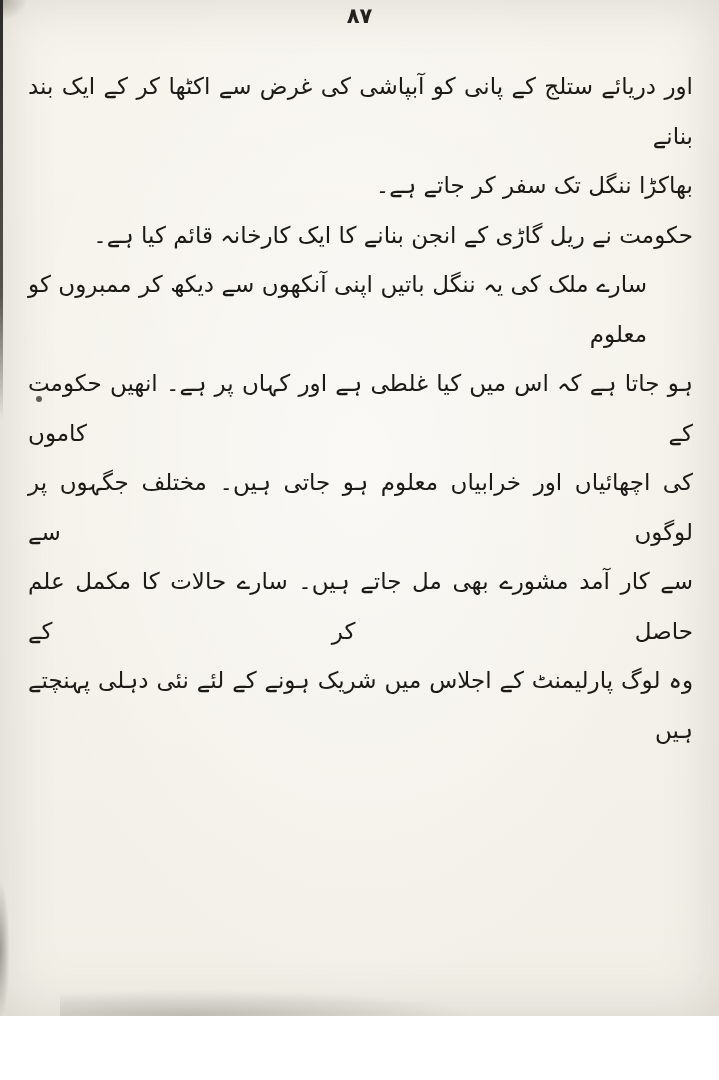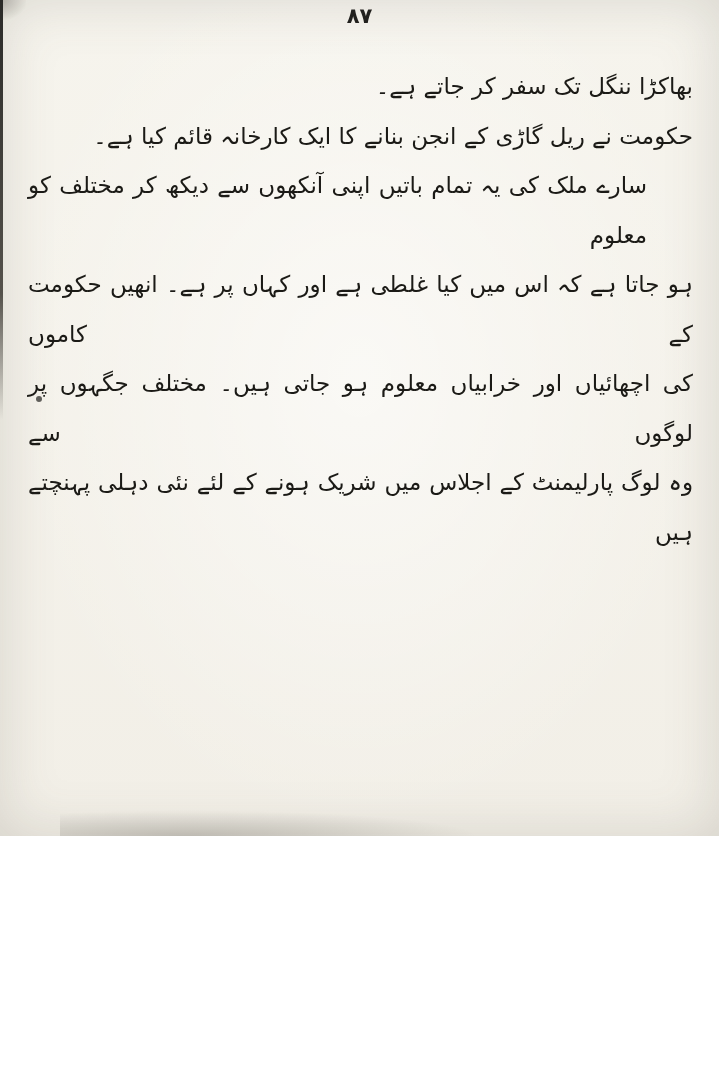--- a/index.html
+++ b/index.html
@@ -6,21 +6,21 @@
     margin: 0;
     padding: 0;
     width: 719px;
     height: 1080px;
     background: #ffffff;
     font-family: "DejaVu Sans", sans-serif;
   }
   .scan {
     position: relative;
     width: 719px;
-    height: 836px;
+    height: 1016px;
     background: #f5f3ec;
     background-image:
       radial-gradient(ellipse at 50% 45%, rgba(255,255,255,0.55) 0%, rgba(240,237,228,0.0) 70%),
       linear-gradient(#f6f4ed, #f2efe7);
     overflow: hidden;
     box-shadow: inset 0 0 55px rgba(90,85,70,0.18);
   }
   
   .edge-left-strip {
     position: absolute;
@@ -105,24 +105,26 @@
 
   <div class="corner-top-left"></div>
   <div class="edge-left-strip"></div>
   <div class="edge-left-lower"></div>
   <div class="edge-bottom-smudge"></div>
   <div class="ink-dot"></div>
 
   <div class="page-number">۸۷</div>
 
   <div class="text-block">
+    <div class="line full">اور دریائے ستلج کے پانی کو آبپاشی کی غرض سے اکٹھا کر کے ایک بند بنانے</div>
     <div class="line end">بھاکڑا ننگل تک سفر کر جاتے ہے۔</div>
     <div class="line end">حکومت نے ریل گاڑی کے انجن بنانے کا ایک کارخانہ قائم کیا ہے۔</div>
-    <div class="line full indent">سارے ملک کی یہ تمام باتیں اپنی آنکھوں سے دیکھ کر مختلف کو معلوم</div>
+    <div class="line full indent">سارے ملک کی یہ ننگل باتیں اپنی آنکھوں سے دیکھ کر ممبروں کو معلوم</div>
     <div class="line full">ہو جاتا ہے کہ اس میں کیا غلطی ہے اور کہاں پر ہے۔ انھیں حکومت کے کاموں</div>
     <div class="line full">کی اچھائیاں اور خرابیاں معلوم ہو جاتی ہیں۔ مختلف جگہوں پر لوگوں سے</div>
+    <div class="line full">سے کار آمد مشورے بھی مل جاتے ہیں۔ سارے حالات کا مکمل علم حاصل کر کے</div>
     <div class="line full">وہ لوگ پارلیمنٹ کے اجلاس میں شریک ہونے کے لئے نئی دہلی پہنچتے ہیں</div>
 
   </div>
 
   <div class="watermark">LIBRARY</div>
 
 </div>
 
 </body></html>

